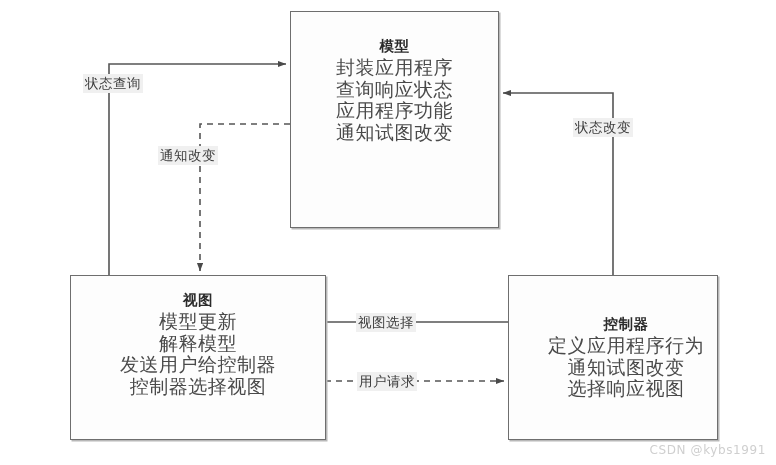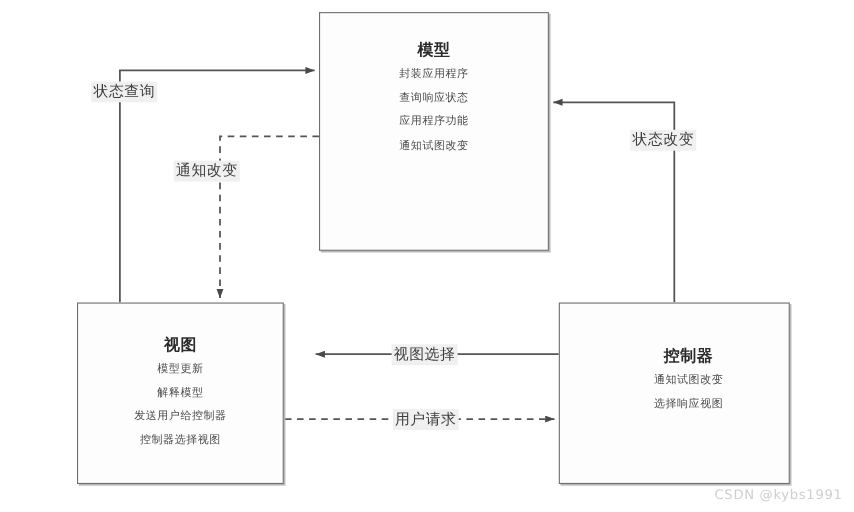--- a/index.html
+++ b/index.html
@@ -34,39 +34,39 @@
     z-index: 3;
   }
   .node .node-title {
     font-weight: bold;
     font-size: 14.5px;
     line-height: 21px;
     letter-spacing: 0.5px;
     color: #2b2b2b;
   }
   .node .node-line {
-    font-size: 10px;
+    font-size: 19px;
     line-height: 21.5px;
     letter-spacing: 0.5px;
     color: #4a4a4a;
   }
 
   #node-model {
     left: 290px;
     top: 11px;
     width: 209px;
     height: 217px;
     padding-top: 24px;
   }
   #node-view {
     left: 70px;
     top: 275px;
-    width: 188px;
+    width: 256px;
     height: 165px;
-    padding-top: 28px;
+    padding-top: 14px;
   }
   #node-controller {
     left: 508px;
     top: 275px;
     width: 210px;
     height: 165px;
     padding-top: 38px;
     padding-left: 26px;
   }
 
@@ -134,20 +134,21 @@
 <div class="node" id="node-view">
   <div class="node-title">视图</div>
   <div class="node-line">模型更新</div>
   <div class="node-line">解释模型</div>
   <div class="node-line">发送用户给控制器</div>
   <div class="node-line">控制器选择视图</div>
 </div>
 
 <div class="node" id="node-controller">
   <div class="node-title">控制器</div>
+  <div class="node-line">定义应用程序行为</div>
   <div class="node-line">通知试图改变</div>
   <div class="node-line">选择响应视图</div>
 </div>
 
 <div class="edge-label" id="label-state-query">状态查询</div>
 <div class="edge-label" id="label-notify-change">通知改变</div>
 <div class="edge-label" id="label-state-change">状态改变</div>
 <div class="edge-label" id="label-view-select">视图选择</div>
 <div class="edge-label" id="label-user-request">用户请求</div>
 

